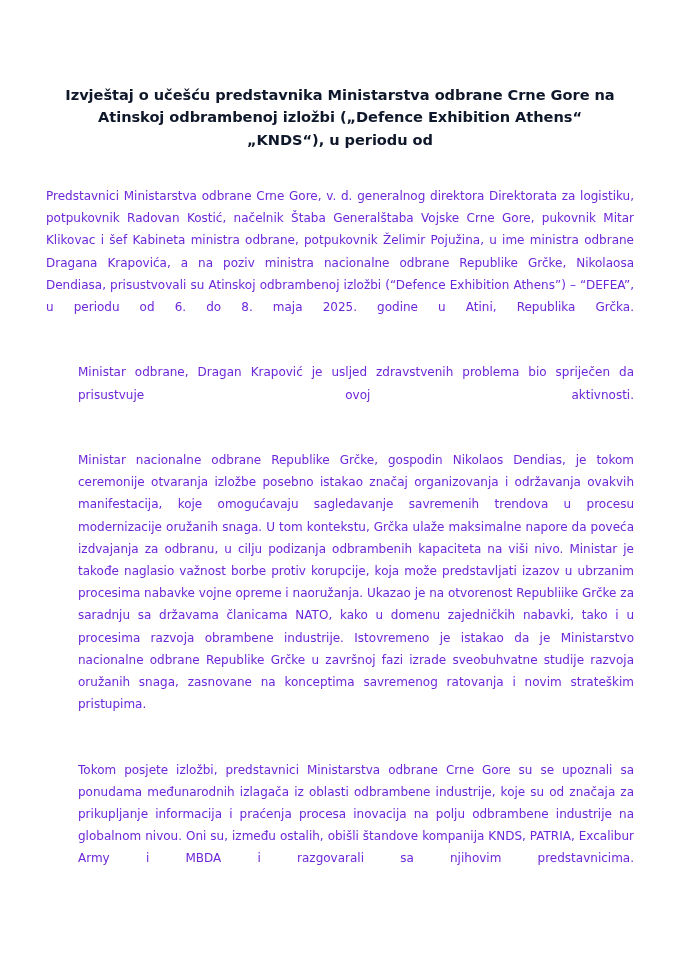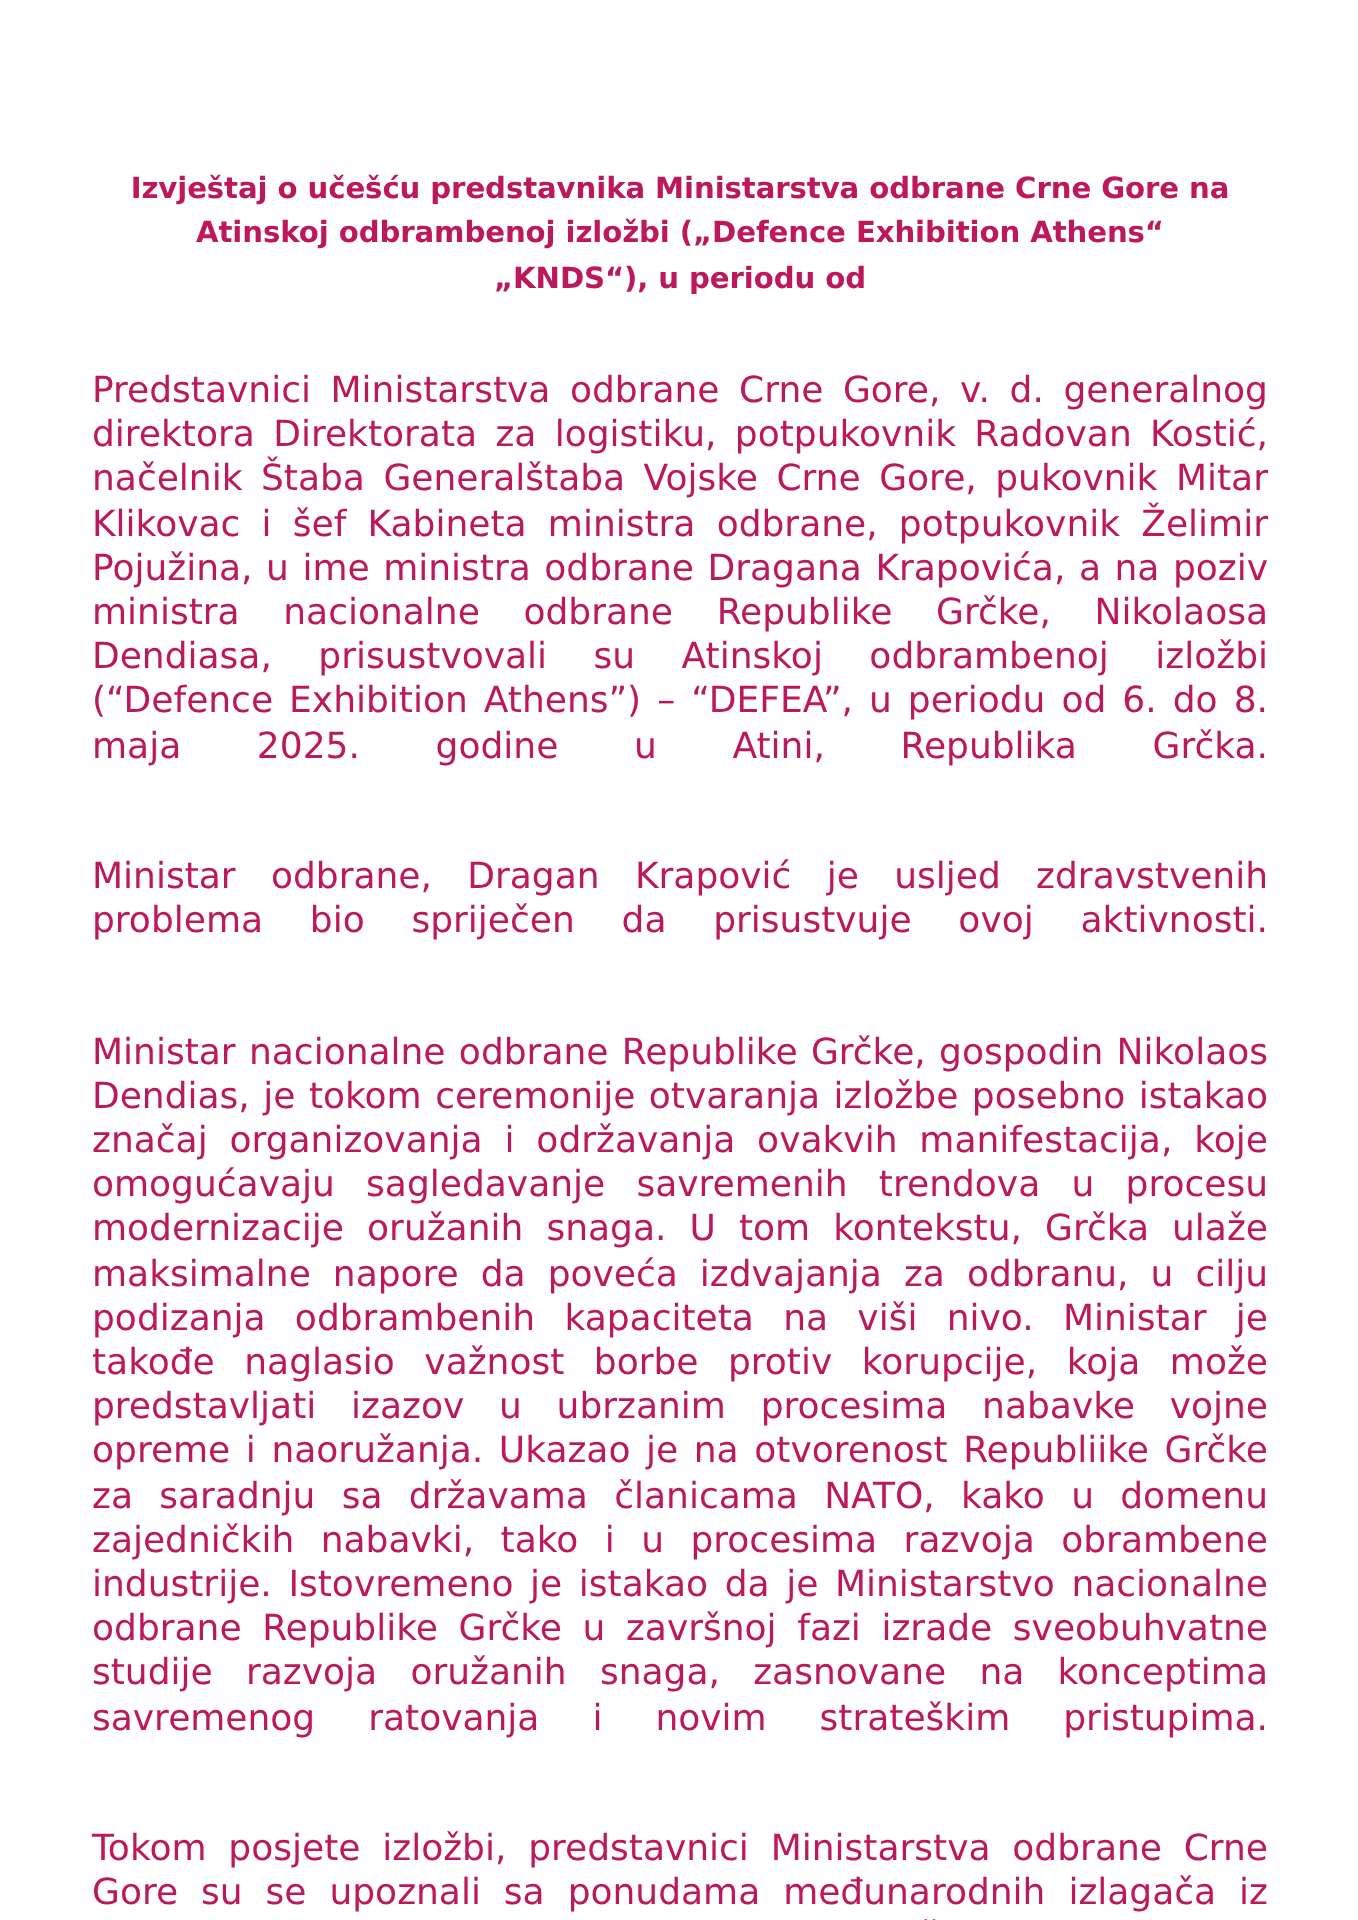--- a/index.html
+++ b/index.html
@@ -33,40 +33,41 @@
   }
 
   .doc-title {
     margin: 0;
     padding-top: 84px;
     text-align: center;
     font-size: 14.6px;
     font-weight: bold;
     line-height: 22.3px;
     letter-spacing: -0.05px;
-    color: #be185d;
+    color: #0f172a;
   }
 
   .doc-title .tline {
     display: block;
     white-space: nowrap;
   }
 
   .para {
     margin: 0;
     text-align: justify;
     text-justify: inter-word;
-    font-size: 18px;
+    font-size: 12px;
     line-height: 22.2px;
-    color: #be185d;
+    color: #6d28d9;
     hyphens: none;
   }
 
   .para + .para {
     margin-top: 21px;
+    margin-left: 32px;
   }
 
   .para.first {
     margin-top: 34px;
   }
 
   
   .para::after {
     content: "";
     display: inline-block;

